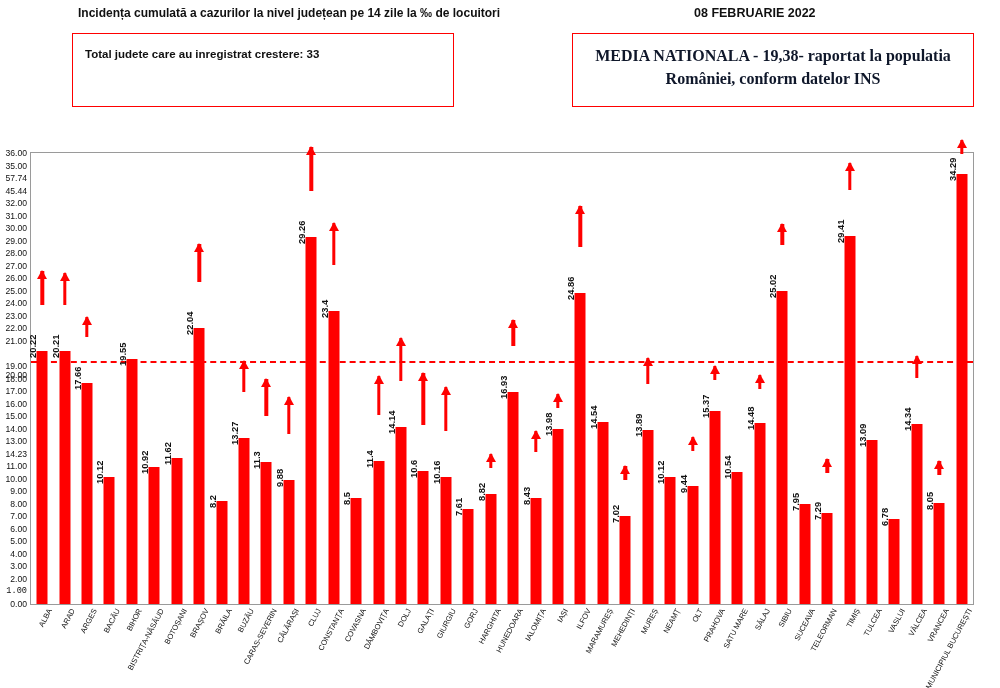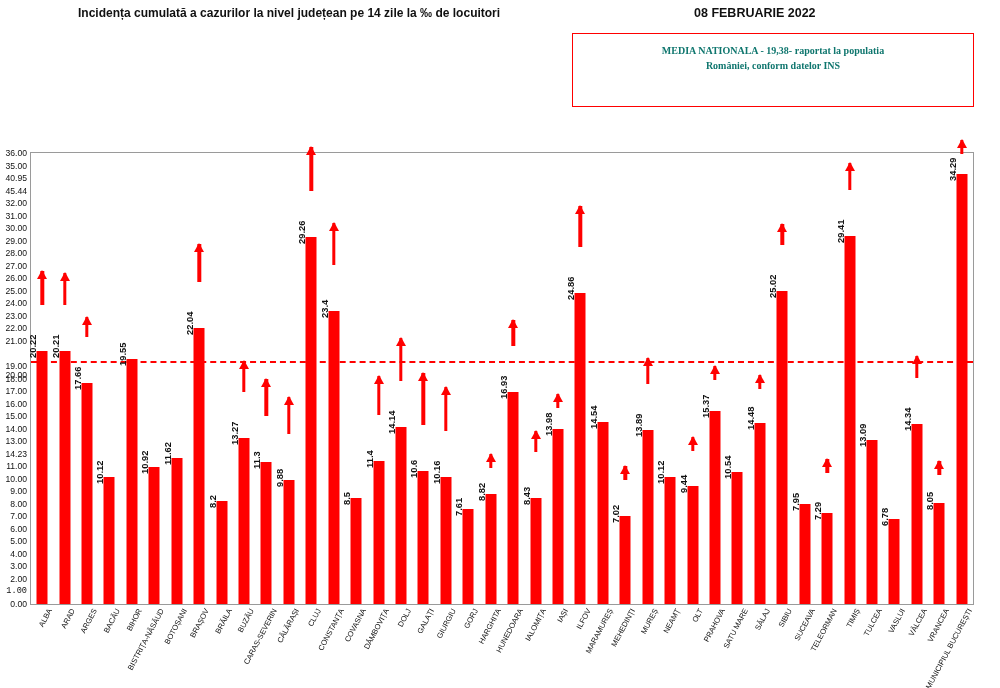--- a/index.html
+++ b/index.html
@@ -63,23 +63,23 @@
     top: 33px;
     width: 402px;
     height: 74px;
     border: 1.5px solid #ff0000;
     box-sizing: border-box;
     background: #ffffff;
     text-align: center;
     padding-top: 10px;
   }
   .box-right .line {
-    font-size: 10px;
+    font-size: 16px;
     font-weight: bold;
-    color: #0f766e;
+    color: #0f172a;
     font-family: "Liberation Serif", serif;
     line-height: 1.45;
   }
   
   #plot {
     position: absolute;
     left: 30px;
     top: 152px;
     width: 944px;
     height: 453px;
@@ -178,20 +178,23 @@
   }
 </style>
 </head>
 <body>
 
 <div id="page">
 
   <div class="chart-title">Incidența cumulată a cazurilor la nivel județean pe 14 zile la ‰ de locuitori</div>
   <div class="date-label">08 FEBRUARIE 2022</div>
 
+  <div class="box-left">
+    <div class="txt">Total judete care au inregistrat crestere: 33</div>
+  </div>
 
   <div class="box-right">
     <div class="line">MEDIA NATIONALA - 19,38-  raportat la populatia</div>
     <div class="line">României, conform datelor INS</div>
   </div>
 
   <div id="plot">
       <div class="ytick" style="top: 451px;">0.00</div>
       <div class="ytick" style="top: 438.472px; font-family: Liberation Mono, monospace;">1.00</div>
       <div class="ytick" style="top: 425.944px;">2.00</div>
@@ -219,21 +222,21 @@
       <div class="ytick" style="top: 150.333px;">24.00</div>
       <div class="ytick" style="top: 137.806px;">25.00</div>
       <div class="ytick" style="top: 125.278px;">26.00</div>
       <div class="ytick" style="top: 112.75px;">27.00</div>
       <div class="ytick" style="top: 100.222px;">28.00</div>
       <div class="ytick" style="top: 87.6944px;">29.00</div>
       <div class="ytick" style="top: 75.1667px;">30.00</div>
       <div class="ytick" style="top: 62.6389px;">31.00</div>
       <div class="ytick" style="top: 50.1111px;">32.00</div>
       <div class="ytick" style="top: 37.5833px;">45.44</div>
-      <div class="ytick" style="top: 25.0556px;">40.95</div>
+      <div class="ytick" style="top: 25.0556px;">57.74</div>
       <div class="ytick" style="top: 12.5278px;">35.00</div>
       <div class="ytick" style="top: 0px;">36.00</div>
       <div class="avg-line" style="top: 208.212px;"></div>
       <div class="bar-slot" style="left: 0px; width: 22.4286px;">
         <div class="bar" title="ALBA: 20.22" style="height: 253.312px;"></div>
         <div class="bar-value" style="top: 193.688px;">20.22</div>
         <div class="arrow" style="top: 117.761px; height: 33.9272px;">
           <div class="shaft"></div>
           <div class="head"></div>
         </div>

